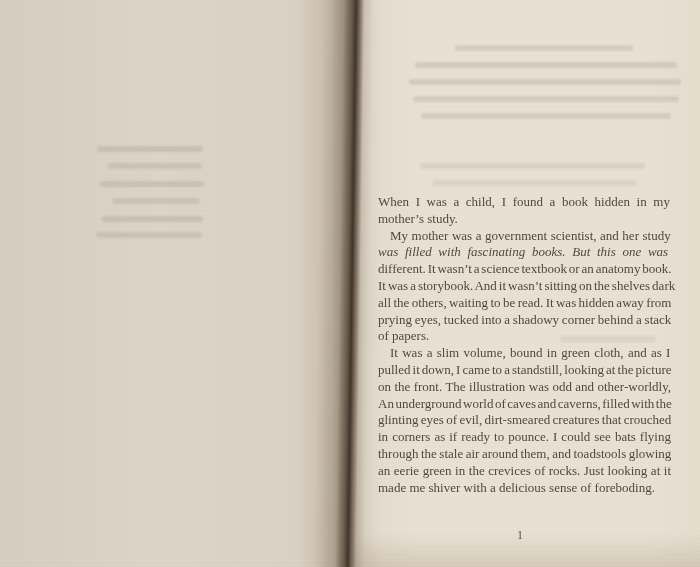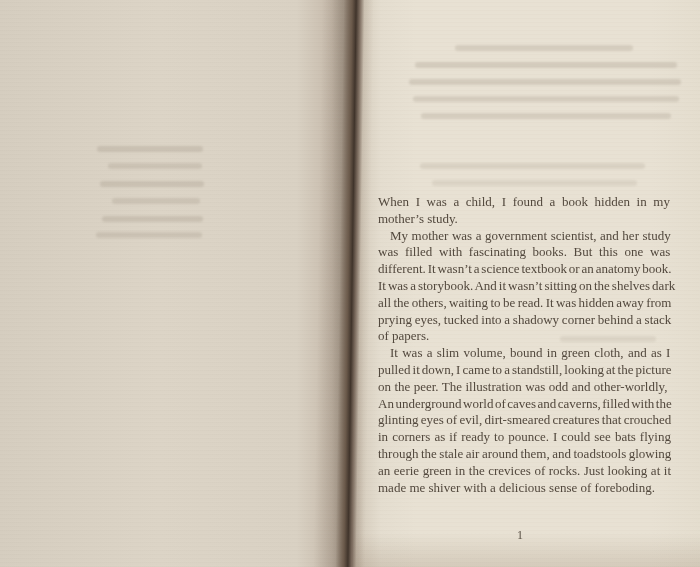--- a/index.html
+++ b/index.html
@@ -97,29 +97,29 @@
   <div class="page-right"></div>
 
   <div class="spine"></div>
 
 
   <div class="body-text">
 
   <div class="text-line"><span style="word-spacing: 3.37074px;">When I was a child, I found a book hidden in my</span></div>
       <div class="text-line"><span>mother’s study.</span></div>
       <div class="text-line" style="text-indent: 12px;"><span style="word-spacing: 0.291016px;">My mother was a government scientist, and her study</span></div>
-      <div class="text-line"><span style="word-spacing: 3.45117px;">was filled with fascinating books. But this one was</span></div>
+      <div class="text-line"><span style="word-spacing: 3.45117px; font-style: italic;">was filled with fascinating books. But this one was</span></div>
       <div class="text-line"><span style="word-spacing: -1.38368px;">different. It wasn’t a science textbook or an anatomy book.</span></div>
       <div class="text-line"><span style="word-spacing: -1.25426px;">It was a storybook. And it wasn’t sitting on the shelves dark</span></div>
       <div class="text-line"><span style="word-spacing: -0.856534px;">all the others, waiting to be read. It was hidden away from</span></div>
       <div class="text-line"><span style="word-spacing: -0.463542px;">prying eyes, tucked into a shadowy corner behind a stack</span></div>
       <div class="text-line"><span>of papers.</span></div>
       <div class="text-line" style="text-indent: 12px;"><span style="word-spacing: 1.03835px;">It was a slim volume, bound in green cloth, and as I</span></div>
       <div class="text-line"><span style="word-spacing: -1.17614px;">pulled it down, I came to a standstill, looking at the picture</span></div>
-      <div class="text-line"><span style="word-spacing: 0.162109px;">on the peer. The illustration was odd and other-worldly,</span></div>
+      <div class="text-line"><span style="word-spacing: 0.162109px;">on the front. The illustration was odd and other-worldly,</span></div>
       <div class="text-line"><span style="word-spacing: -1.76042px;">An underground world of caves and caverns, filled with the</span></div>
       <div class="text-line"><span style="word-spacing: -0.892857px; text-align: center;">glinting eyes of evil, dirt-smeared creatures that crouched</span></div>
       <div class="text-line"><span style="word-spacing: 0.765625px;">in corners as if ready to pounce. I could see bats flying</span></div>
       <div class="text-line"><span style="word-spacing: -0.744141px;">through the stale air around them, and toadstools glowing</span></div>
       <div class="text-line"><span style="word-spacing: 0.321023px;">an eerie green in the crevices of rocks. Just looking at it</span></div>
       <div class="text-line"><span>made me shiver with a delicious sense of foreboding.</span></div>
     </div>
 
   <div class="page-number">1</div>
 <div class="bleed-line" style="left: 97px; top: 146px; width: 106px; opacity: 0.5;"></div>

